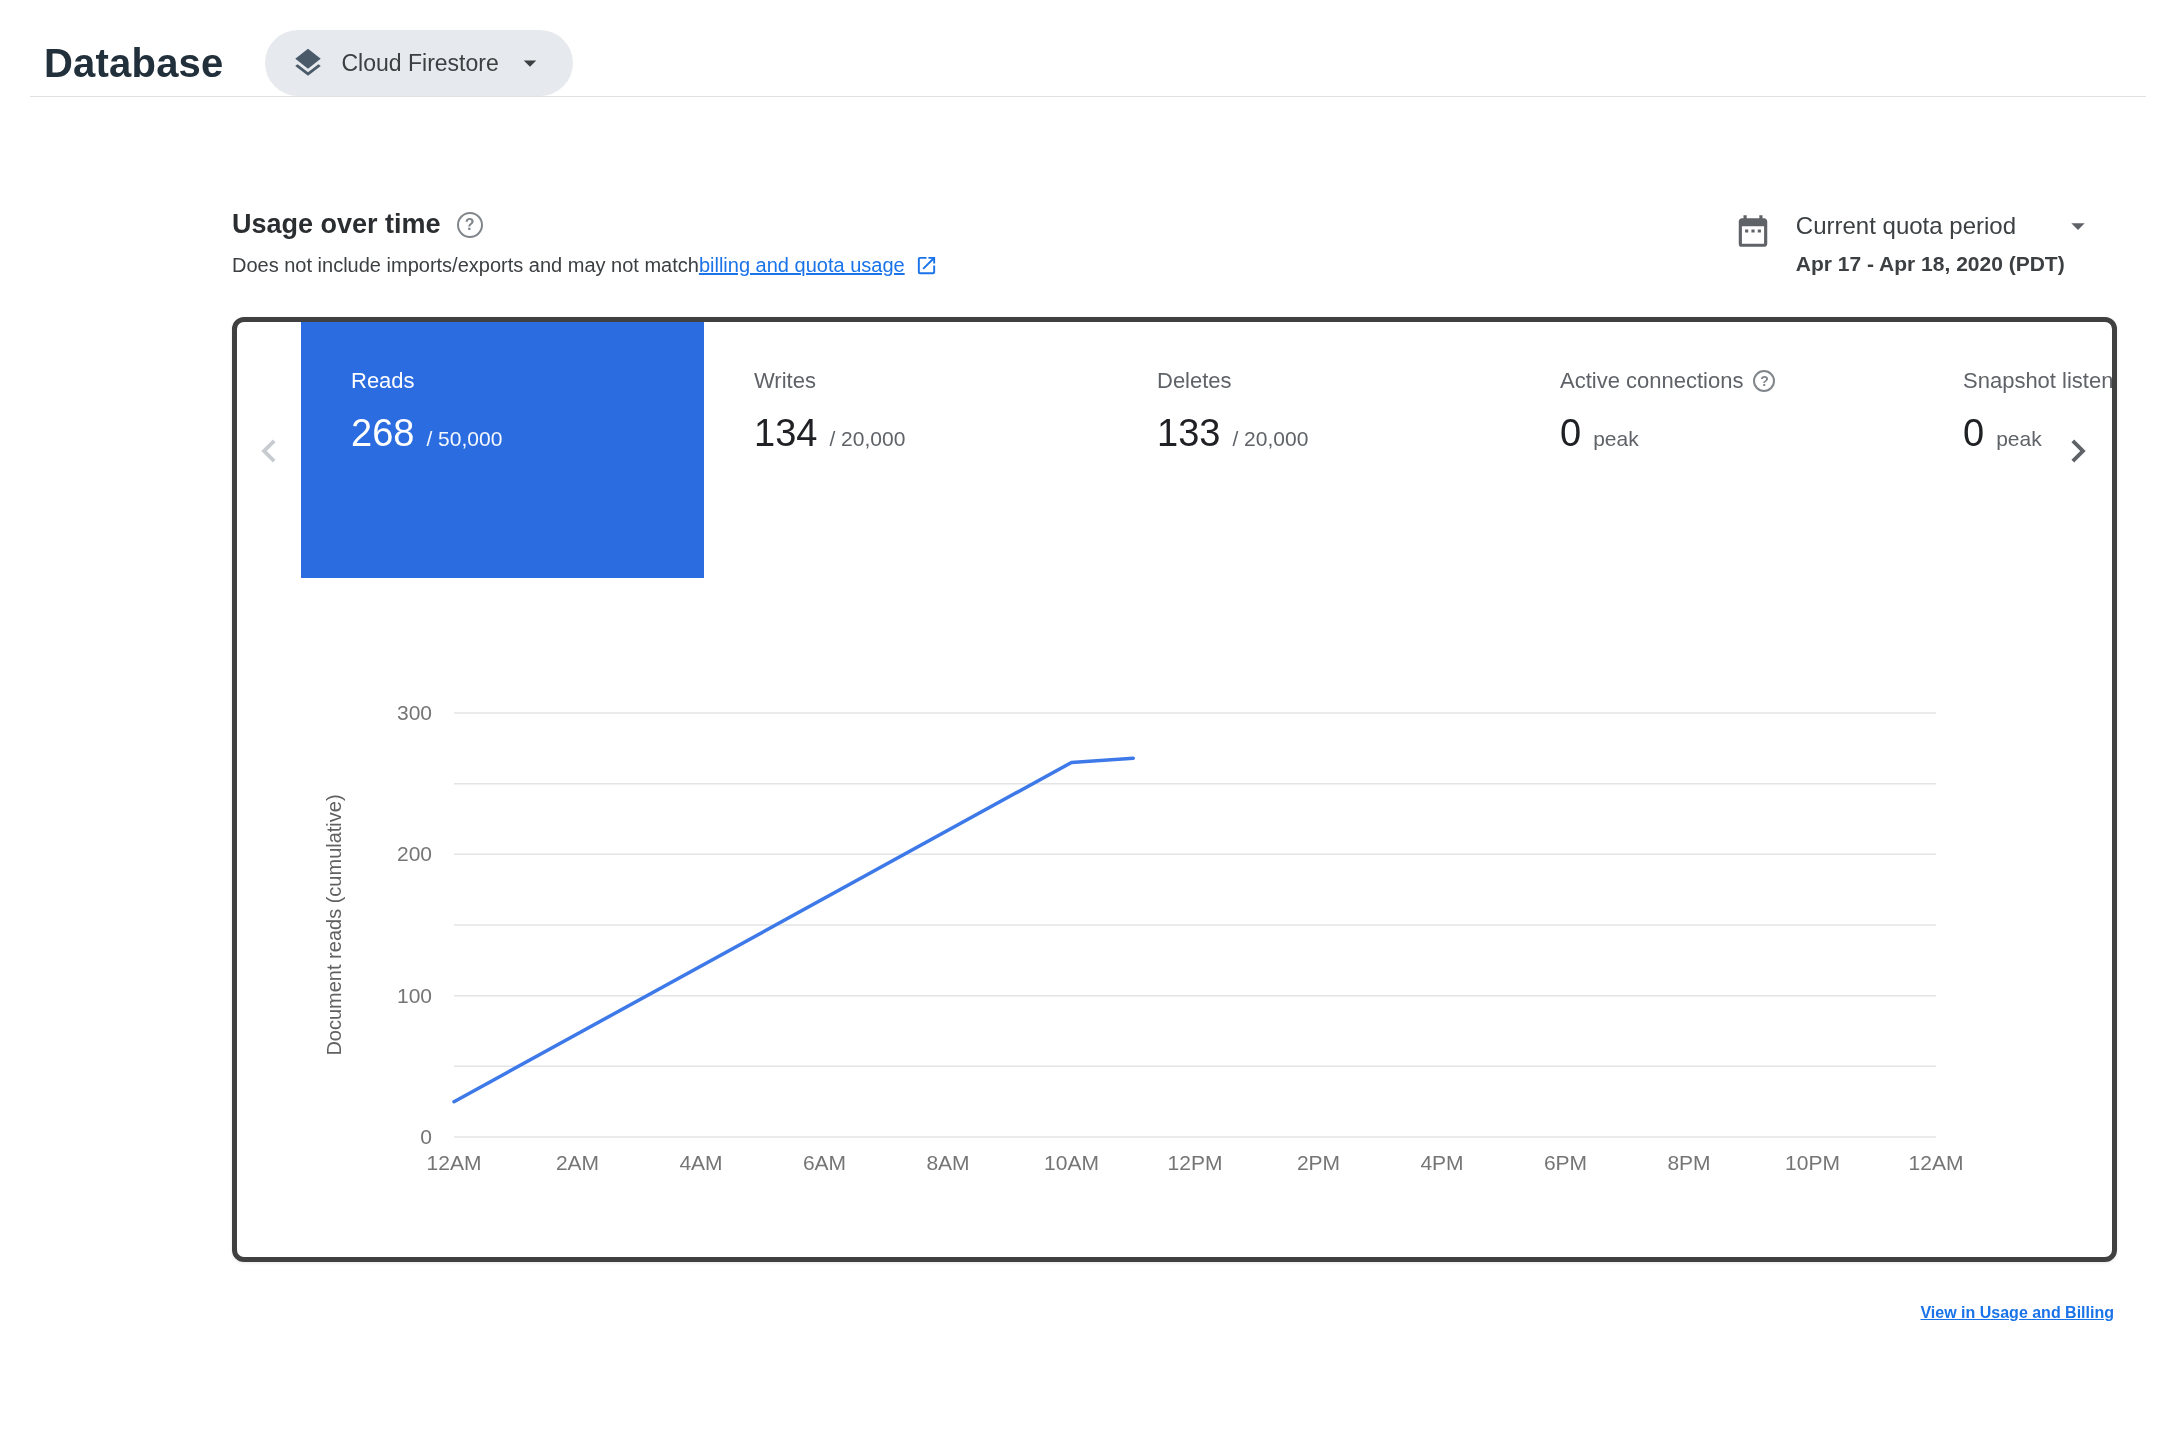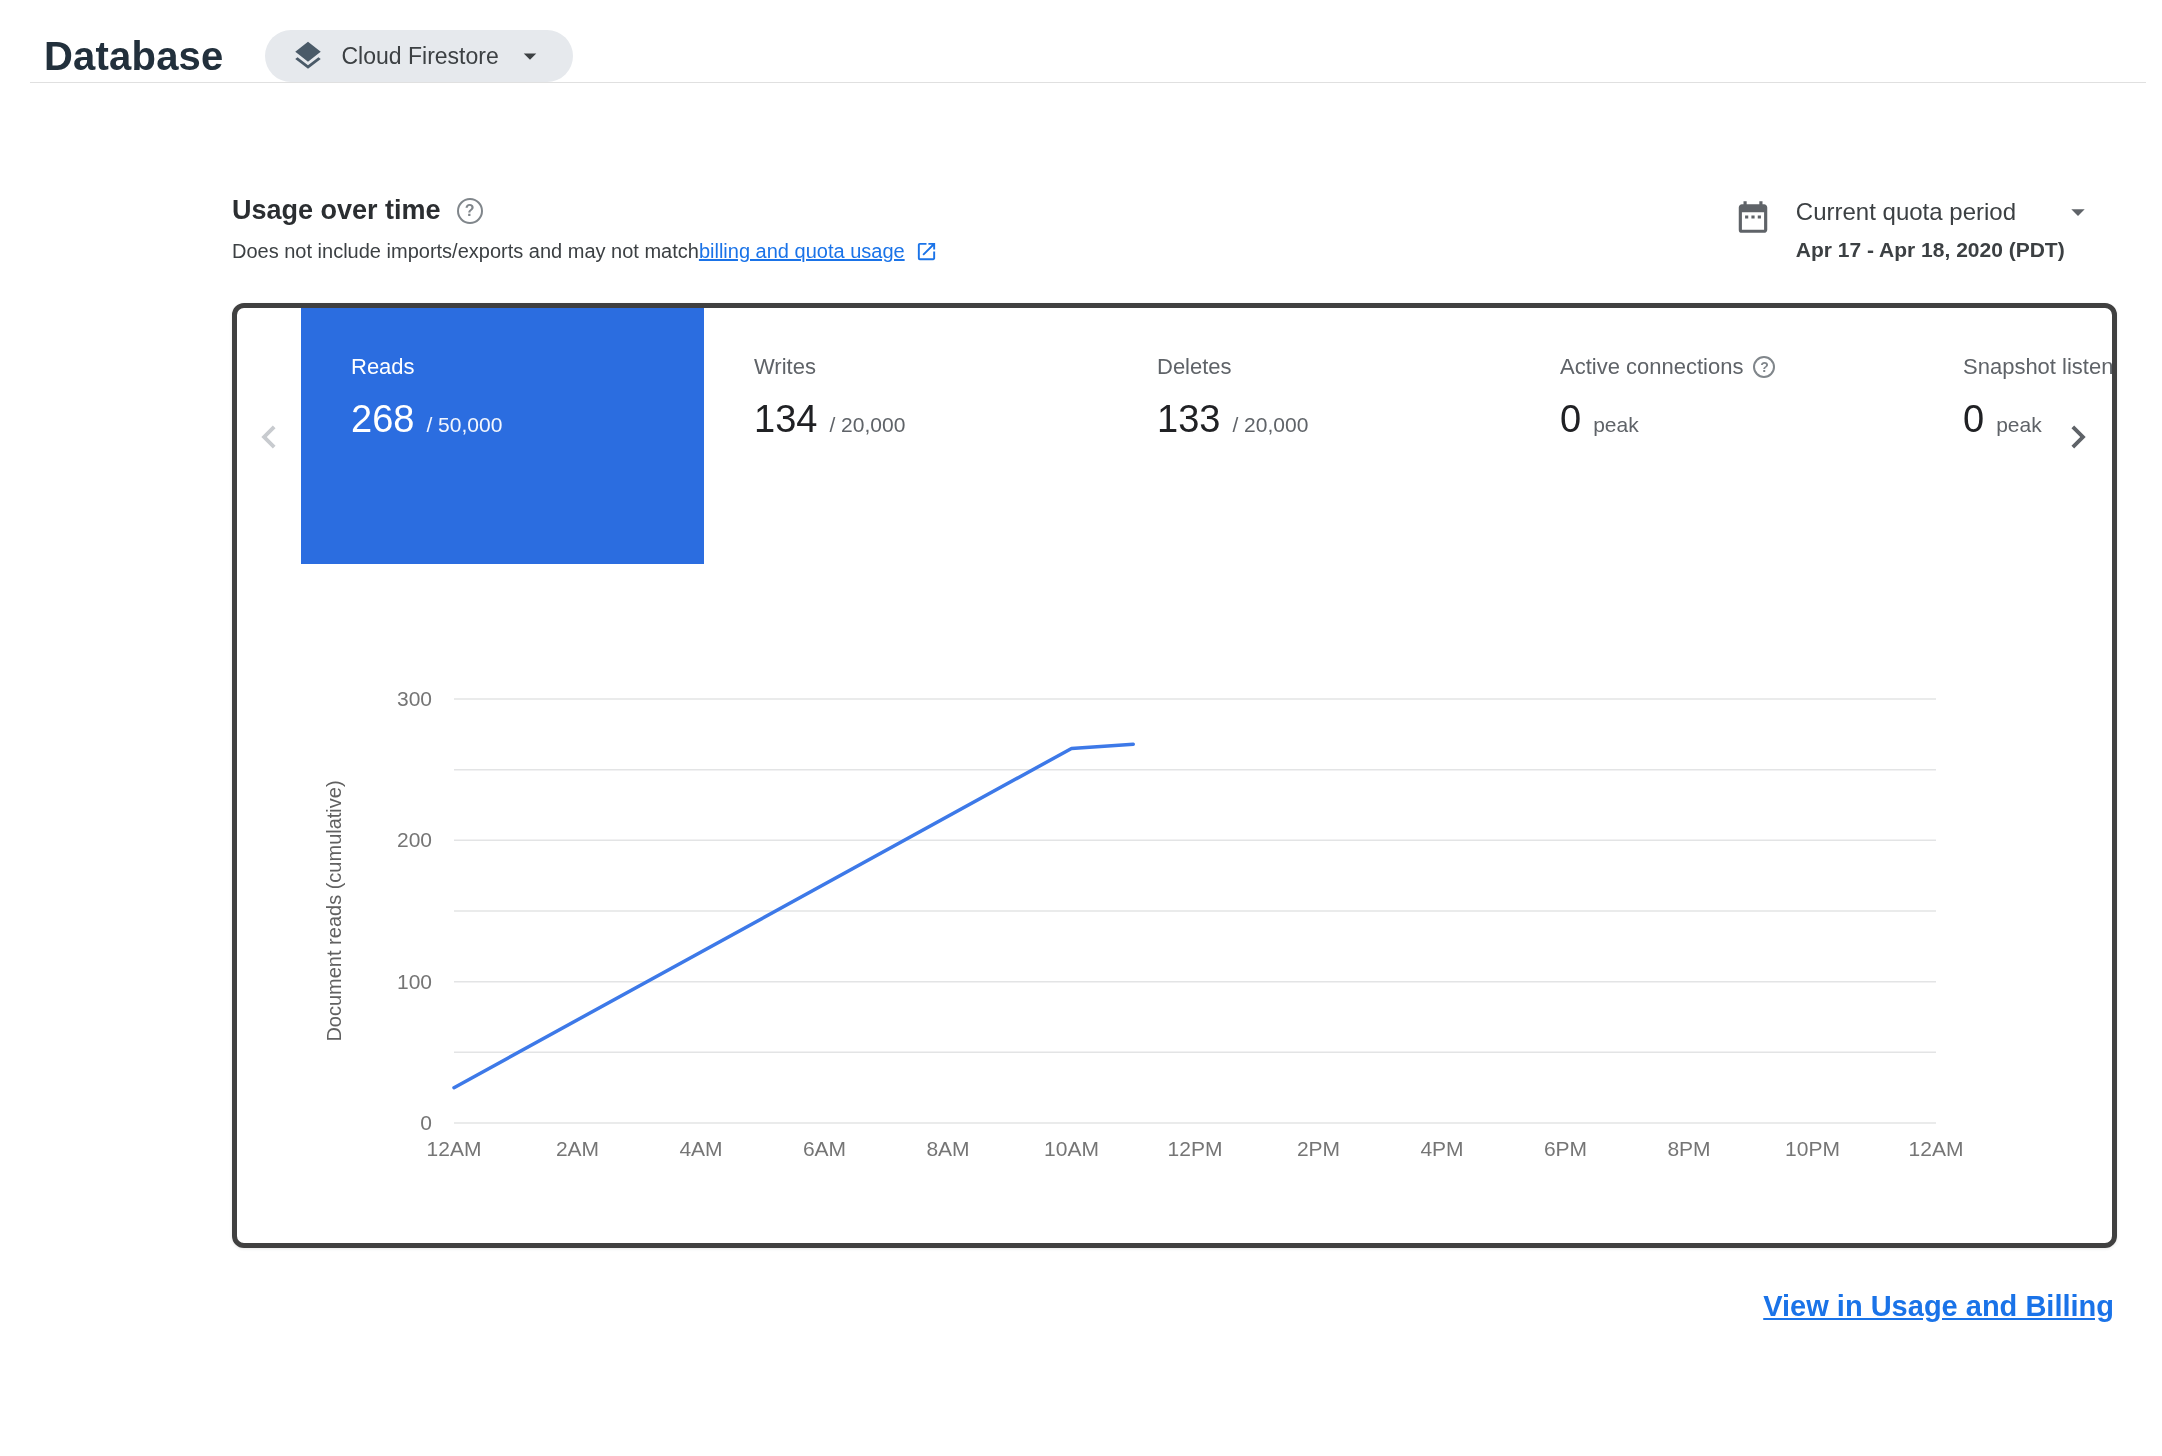--- a/index.html
+++ b/index.html
@@ -17,21 +17,21 @@
     color: #202124;
     overflow: hidden;
     position: relative;
   }
 
   
   .page-header { display:flex; align-items:center; gap:42px; padding:30px 0 0 44px; }
   .page-title { font-size:40px; font-weight:600; color:var(--title-color); letter-spacing:.2px; line-height:1.15; }
   .product-pill {
     display:flex; align-items:center; gap:16px;
-    height:52px; padding:0 28px 0 26px;
+    height:66px; padding:0 28px 0 26px;
     background:#e6e9ed; border:none; border-radius:33px;
     font-family:"Liberation Sans",sans-serif; font-size:23px; color:#3c4043; cursor:pointer;
   }
   .product-pill svg.logo { width:34px; height:34px; fill:#4a5a68; }
   .product-pill svg.caret { width:30px; height:30px; fill:#3c4043; }
 
   
   .tabs { display:flex; padding:36px 0 0 44px; }
   .tab { margin-right:64px; font-size:21.5px; font-weight:700; letter-spacing:.2px;
          color:#4a4e53; padding-bottom:25px; position:relative; cursor:pointer; }
@@ -85,21 +85,21 @@
   .carousel-btn svg { width:46px; height:46px; }
   .carousel-btn.left svg { fill:#c8cbcf; }
   .carousel-btn.right svg { fill:#5f6368; }
 
   .chart-svg { position:absolute; left:0; top:340px; width:1884px; height:545px; }
   .chart-svg text.tick { fill:#757575; font-size:21px; font-family:"Liberation Sans",sans-serif; }
   .chart-svg text.axis-label { fill:#616161; font-size:20px; font-family:"Liberation Sans",sans-serif; }
 
   
   .footer { margin:42px 48px 0 0; text-align:right; }
-  .footer a { font-size:29px; font-weight:700; color:var(--accent); text-decoration:underline; cursor:pointer; }
+  .footer a { font-size:16px; font-weight:700; color:var(--accent); text-decoration:underline; cursor:pointer; }
 </style>
 </head>
 <body>
 
 <div>
 
   <header class="page-header">
     <h1 class="page-title">Database</h1>
     <button class="product-pill">
       <svg class="logo" viewBox="0 0 24 24">

